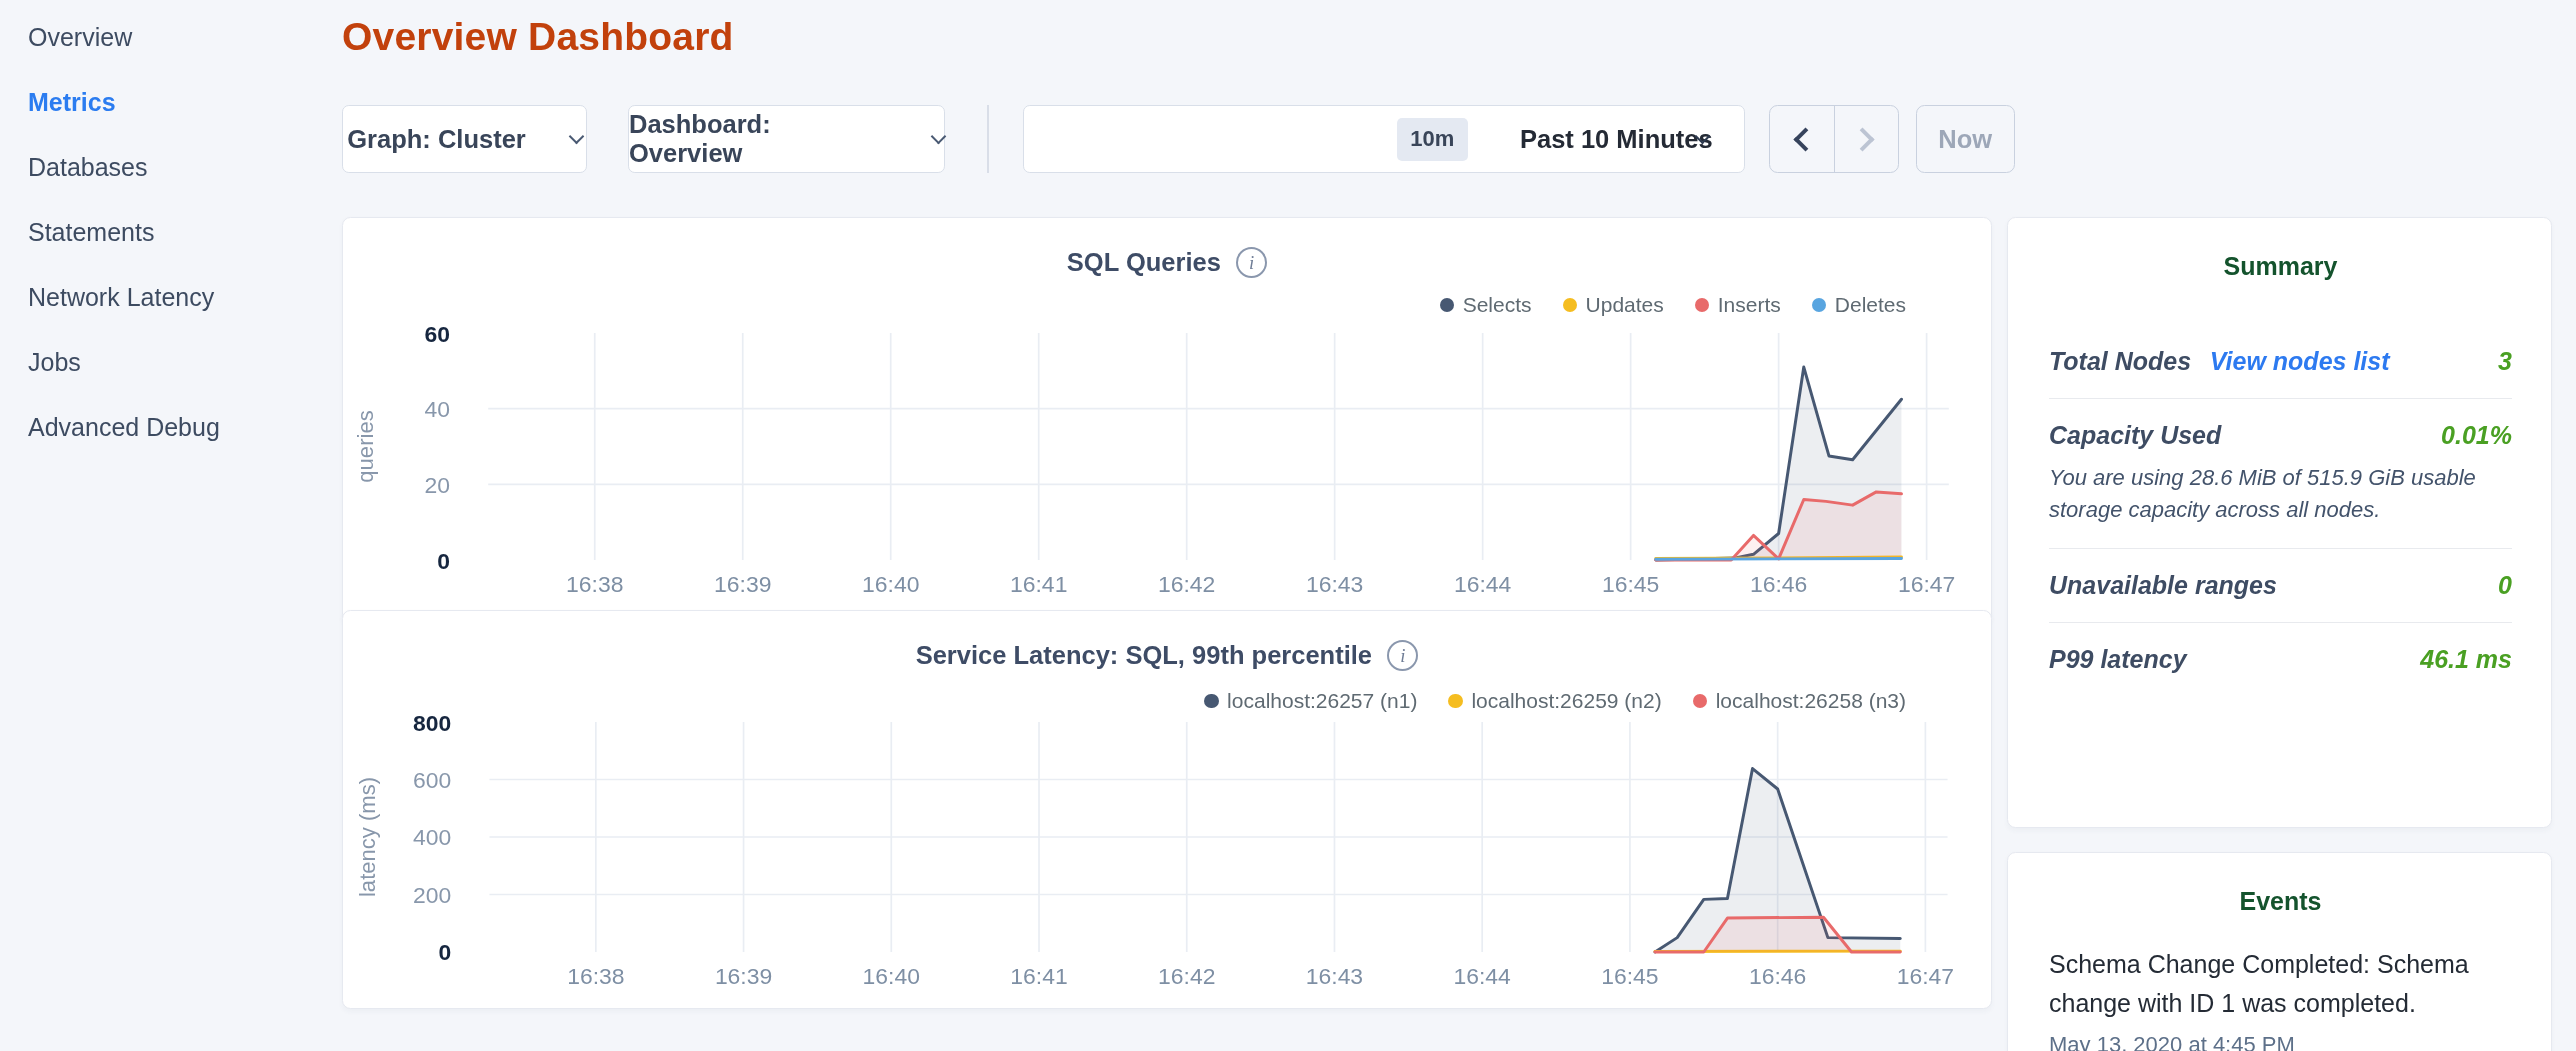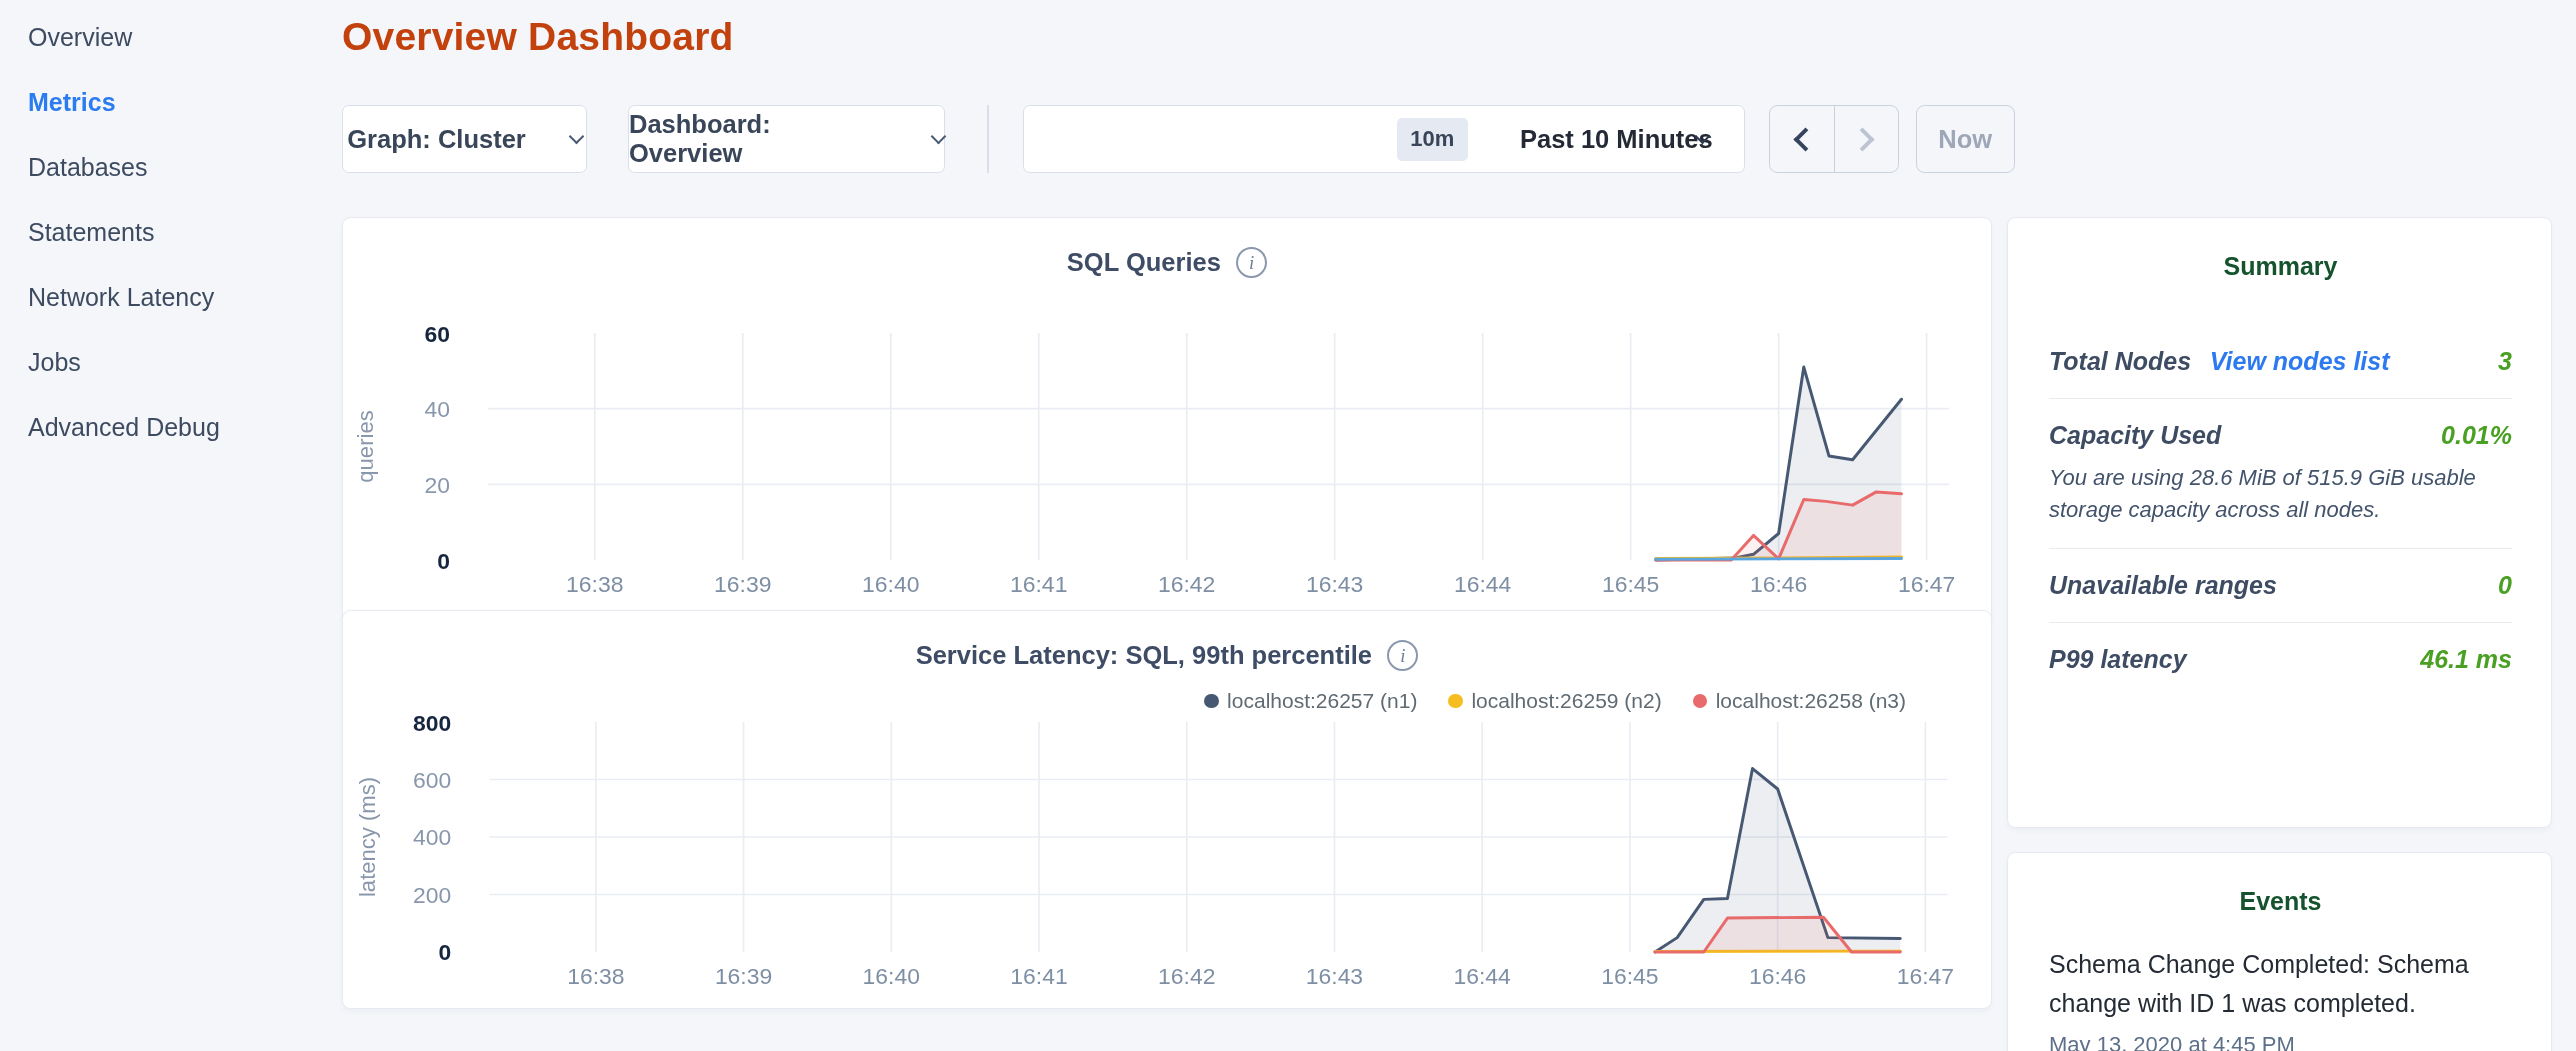--- a/index.html
+++ b/index.html
@@ -124,20 +124,38 @@
         <span class="chev-right"></span>
       </div>
     </div>
     <div class="now-btn">Now</div>
   </div>
 
   <section class="card chart-card-1">
     <div class="chart-title-row">
       <span class="chart-title">SQL Queries</span>
       <span class="info-icon">i</span>
+    </div>
+    <div class="legend legend-1">
+      <span class="legend-item">
+        <span class="dot" style="background: rgb(71, 88, 114);"></span>
+        <span>Selects</span>
+      </span>
+      <span class="legend-item">
+        <span class="dot" style="background: rgb(245, 189, 32);"></span>
+        <span>Updates</span>
+      </span>
+      <span class="legend-item">
+        <span class="dot" style="background: rgb(232, 106, 106);"></span>
+        <span>Inserts</span>
+      </span>
+      <span class="legend-item">
+        <span class="dot" style="background: rgb(89, 165, 224);"></span>
+        <span>Deletes</span>
+      </span>
     </div>
     <svg class="plot plot-1" width="1461" height="227" viewBox="0 0 1718 267">
         <line x1="125.32522796352566" x2="125.32522796352566" y1="0" y2="267" stroke="#e9edf3" stroke-width="2"></line>
         <text x="125.32522796352566" y="305" text-anchor="middle" class="xtick">16:38</text>
         <line x1="299.3880445795338" x2="299.3880445795338" y1="0" y2="267" stroke="#e9edf3" stroke-width="2"></line>
         <text x="299.3880445795338" y="305" text-anchor="middle" class="xtick">16:39</text>
         <line x1="473.45086119554196" x2="473.45086119554196" y1="0" y2="267" stroke="#e9edf3" stroke-width="2"></line>
         <text x="473.45086119554196" y="305" text-anchor="middle" class="xtick">16:40</text>
         <line x1="647.5136778115501" x2="647.5136778115501" y1="0" y2="267" stroke="#e9edf3" stroke-width="2"></line>
         <text x="647.5136778115501" y="305" text-anchor="middle" class="xtick">16:41</text>

